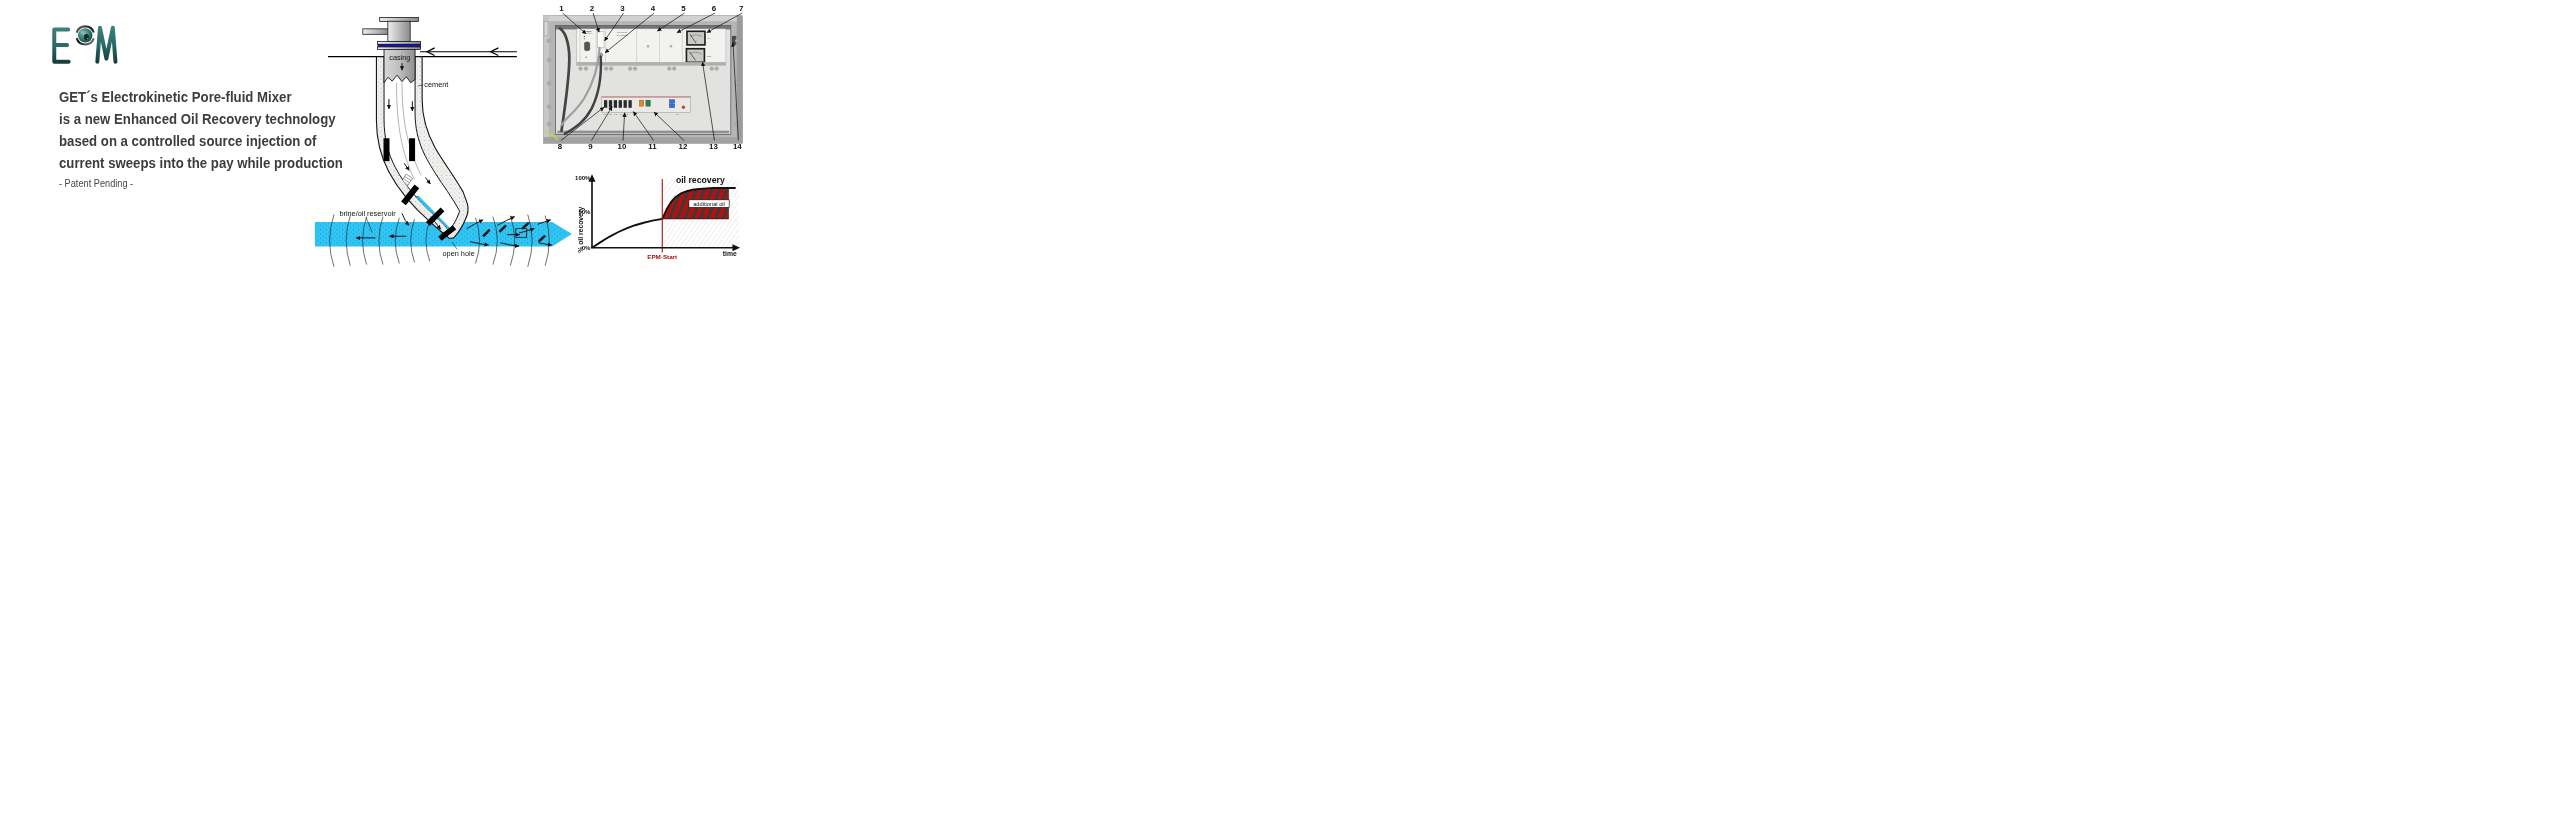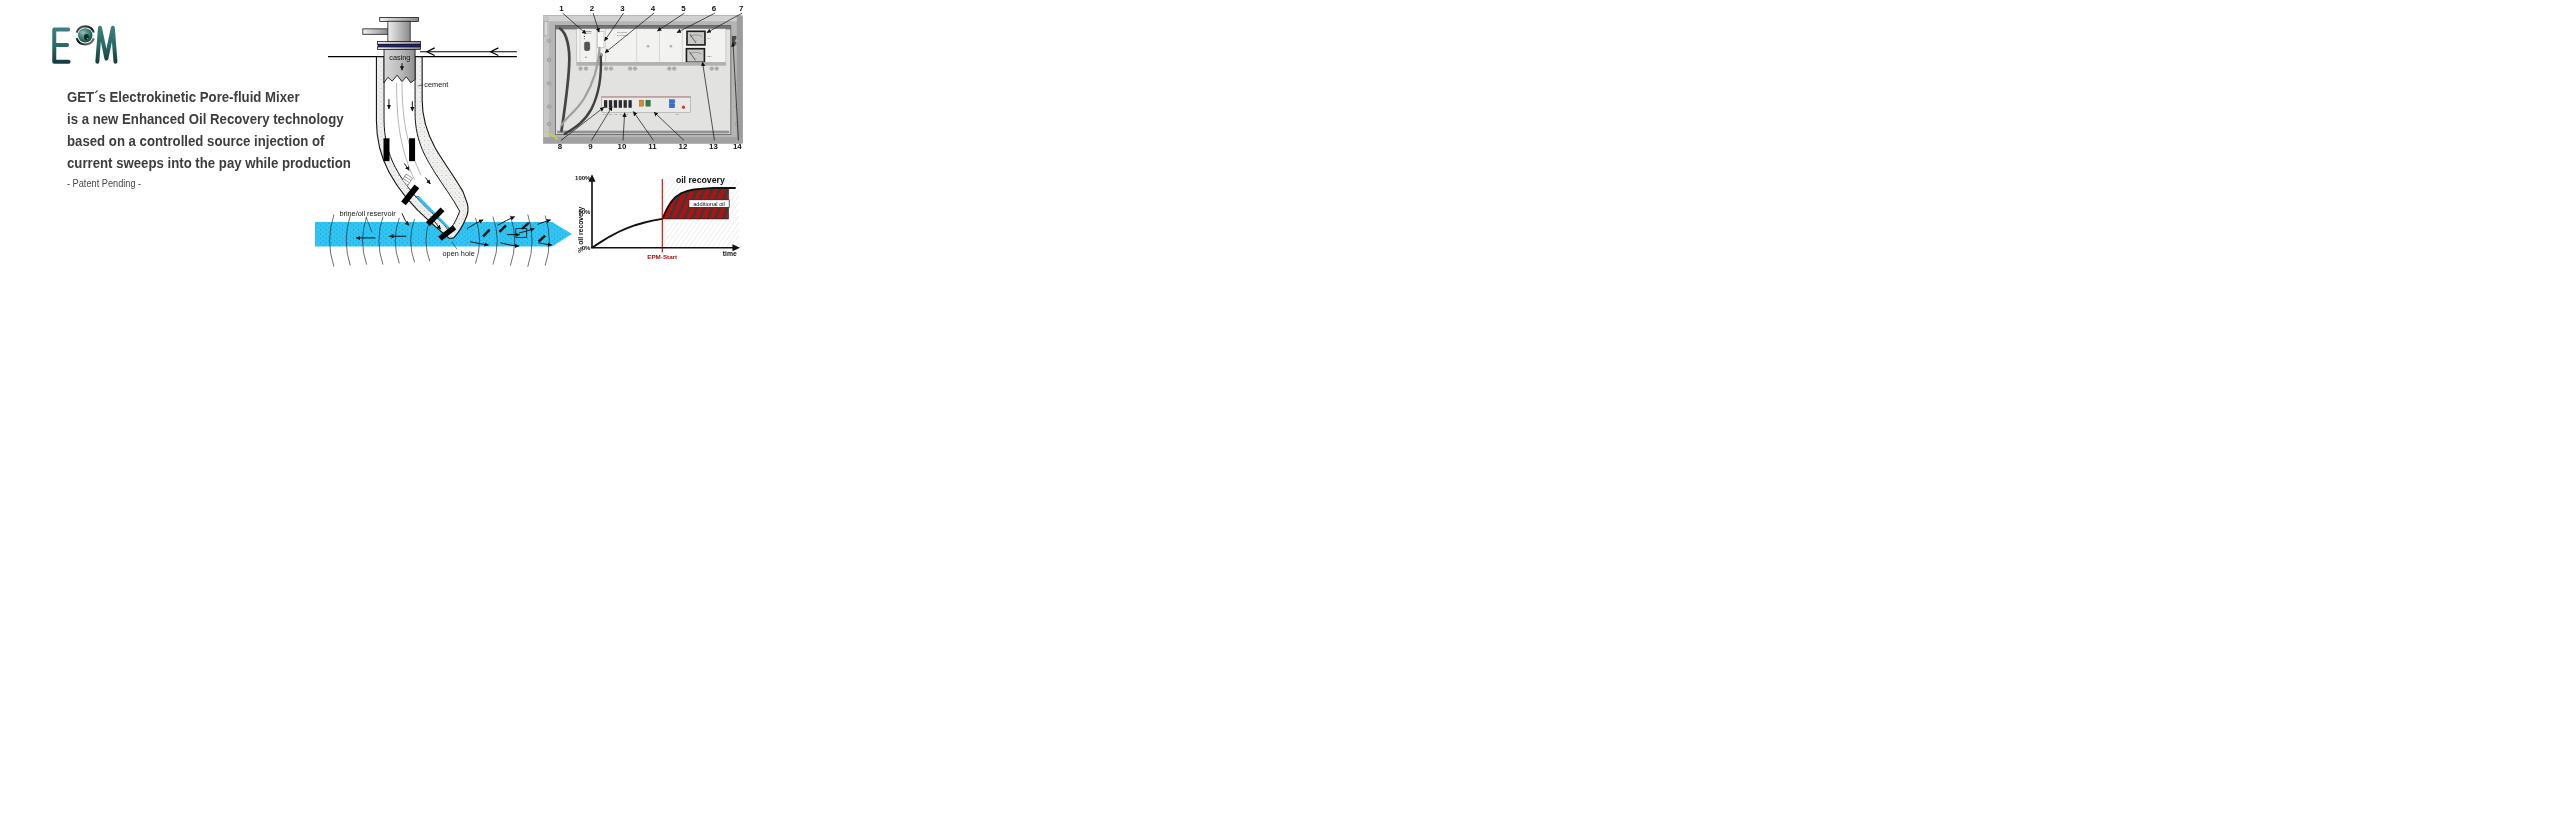--- a/index.html
+++ b/index.html
@@ -1,18 +1,18 @@
 <!DOCTYPE html>
 <html style="font-size:8.7px"><head>
 <meta charset="utf-8">
 <style>
   html,body{margin:0;padding:0;background:#fff;}
   .canvas{position:relative;width:859px;height:276px;background:#fff;overflow:hidden;
           font-family:"Liberation Sans","DejaVu Sans",sans-serif;}
-  .headline{position:absolute;left:67px;top:86px;z-index:2;}
+  .headline{position:absolute;left:59px;top:86px;z-index:2;}
   .headline .hl{font-size:15px;font-weight:bold;color:#3d3d3d;line-height:22px;
                 transform:scaleX(0.88);transform-origin:left top;white-space:nowrap;}
   .headline .patent{font-size:10px;font-weight:400;color:#474747;margin-top:3.8px;
                 transform:scaleX(0.92);transform-origin:left top;white-space:nowrap;}
   svg{position:absolute;left:0;top:0;}
   #scene{z-index:1;}
   #logo{z-index:2;}
   text{font-family:"Liberation Sans","DejaVu Sans",sans-serif;}
   .dlabel{font-size:13.5px;fill:#111;}
   .callout{font-size:14.5px;font-weight:bold;fill:#111;}

